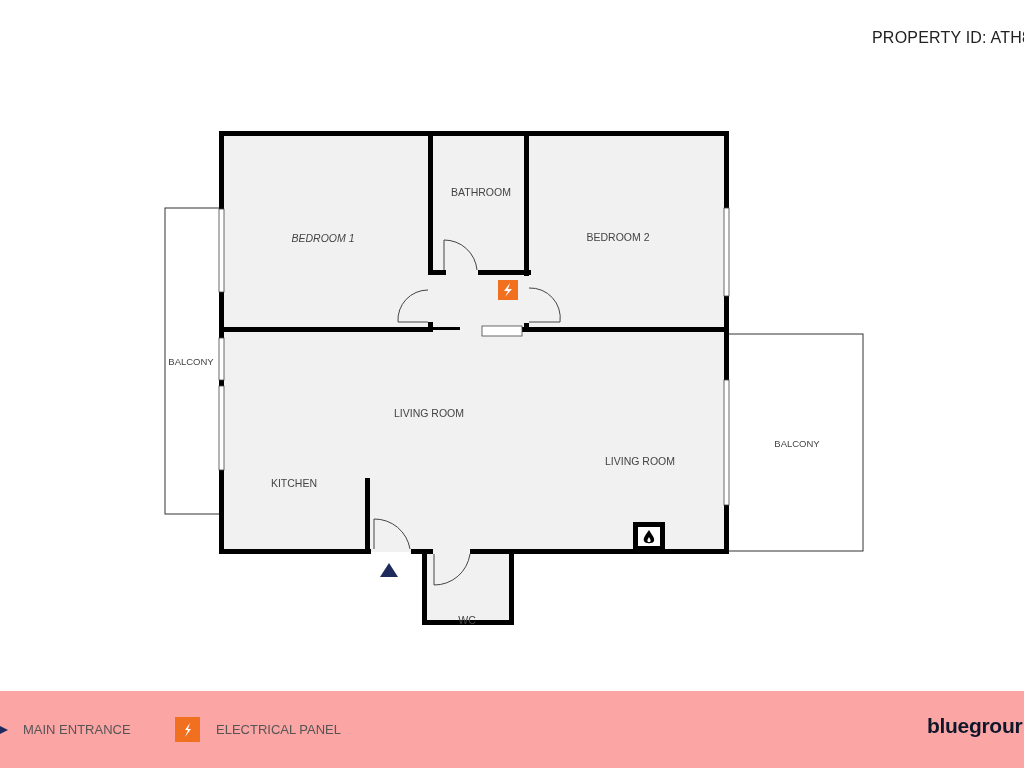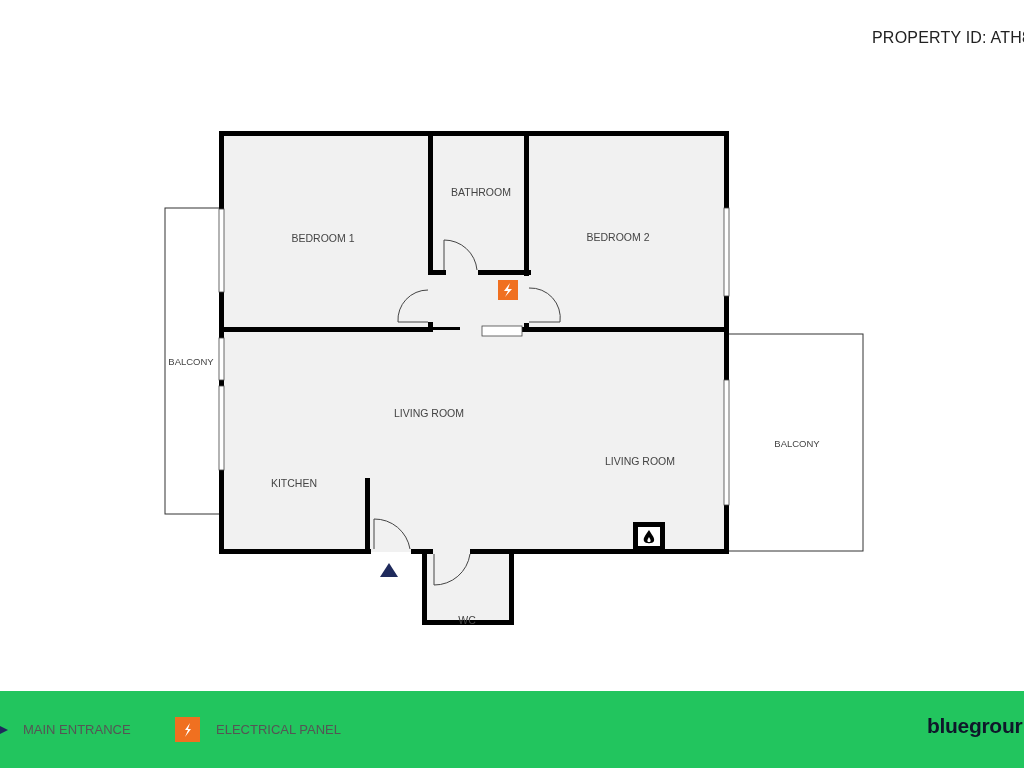--- a/index.html
+++ b/index.html
@@ -12,21 +12,21 @@
     position: absolute; top: 29px; left: 872px;
     font-size: 16px; color: #222; letter-spacing: 0.2px; white-space: nowrap;
   }
   .plan { position: absolute; left: 0; top: 0; }
   .room-label {
     position: absolute; font-size: 10.5px; color: #444; white-space: nowrap;
     transform: translate(-50%, -50%);
   }
   .legend-bar {
     position: absolute; left: 0; top: 691px; width: 1024px; height: 77px;
-    background: #22c55e;
+    background: #fca5a5;
   }
   .legend-item {
     position: absolute; top: 0; height: 77px; display: flex; align-items: center;
   }
   .legend-label { font-size: 13px; color: #555; white-space: nowrap; }
   .elec-icon {
     width: 25px; height: 25px; background: #f07020; display: flex;
     align-items: center; justify-content: center;
   }
   .brand {
@@ -114,21 +114,21 @@
   <g>
     <rect x="633" y="522" width="32" height="30" fill="#000"></rect>
     <rect x="638" y="527" width="22" height="19" fill="#fff"></rect>
     <path d="M649 530 C645 536 643 538 644 541 C645 544 653 544 654 541 C655 538 652 535 649 530 Z" fill="#000"></path>
     <path d="M649 537 C647 540 647 541 648 542 L650 542 C651 541 651 540 649 537 Z" fill="#fff"></path>
   </g>
 
   <polygon points="389,563 380,577 398,577" fill="#1f2a5c"></polygon>
 </svg>
 
-<div class="room-label" style="left:323px; top:238px;">BEDROOM 1</div>
+<div class="room-label" style="left:323px; top:238px;font-style:italic;">BEDROOM 1</div>
 <div class="room-label" style="left:475px; top:192px;padding-left:12px;">BATHROOM</div>
 <div class="room-label" style="left:618px; top:237px;">BEDROOM 2</div>
 <div class="room-label" style="left:191px; top:361px; font-size:9.5px;">BALCONY</div>
 <div class="room-label" style="left:429px; top:413px;">LIVING ROOM</div>
 <div class="room-label" style="left:640px; top:444px;margin-top:17px;">LIVING ROOM</div>
 <div class="room-label" style="left:797px; top:443px; font-size:9.5px;">BALCONY</div>
 <div class="room-label" style="left:294px; top:483px;">KITCHEN</div>
 <div class="room-label" style="left:467px; top:620px;">WC</div>
 
 <div class="legend-bar">

